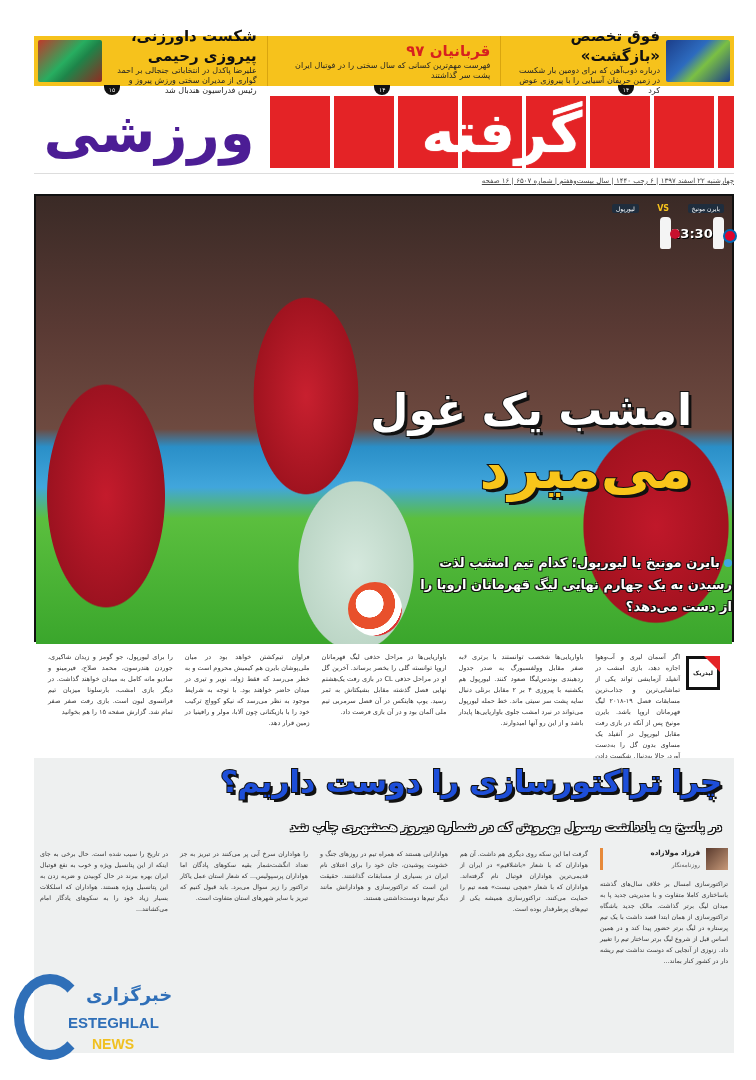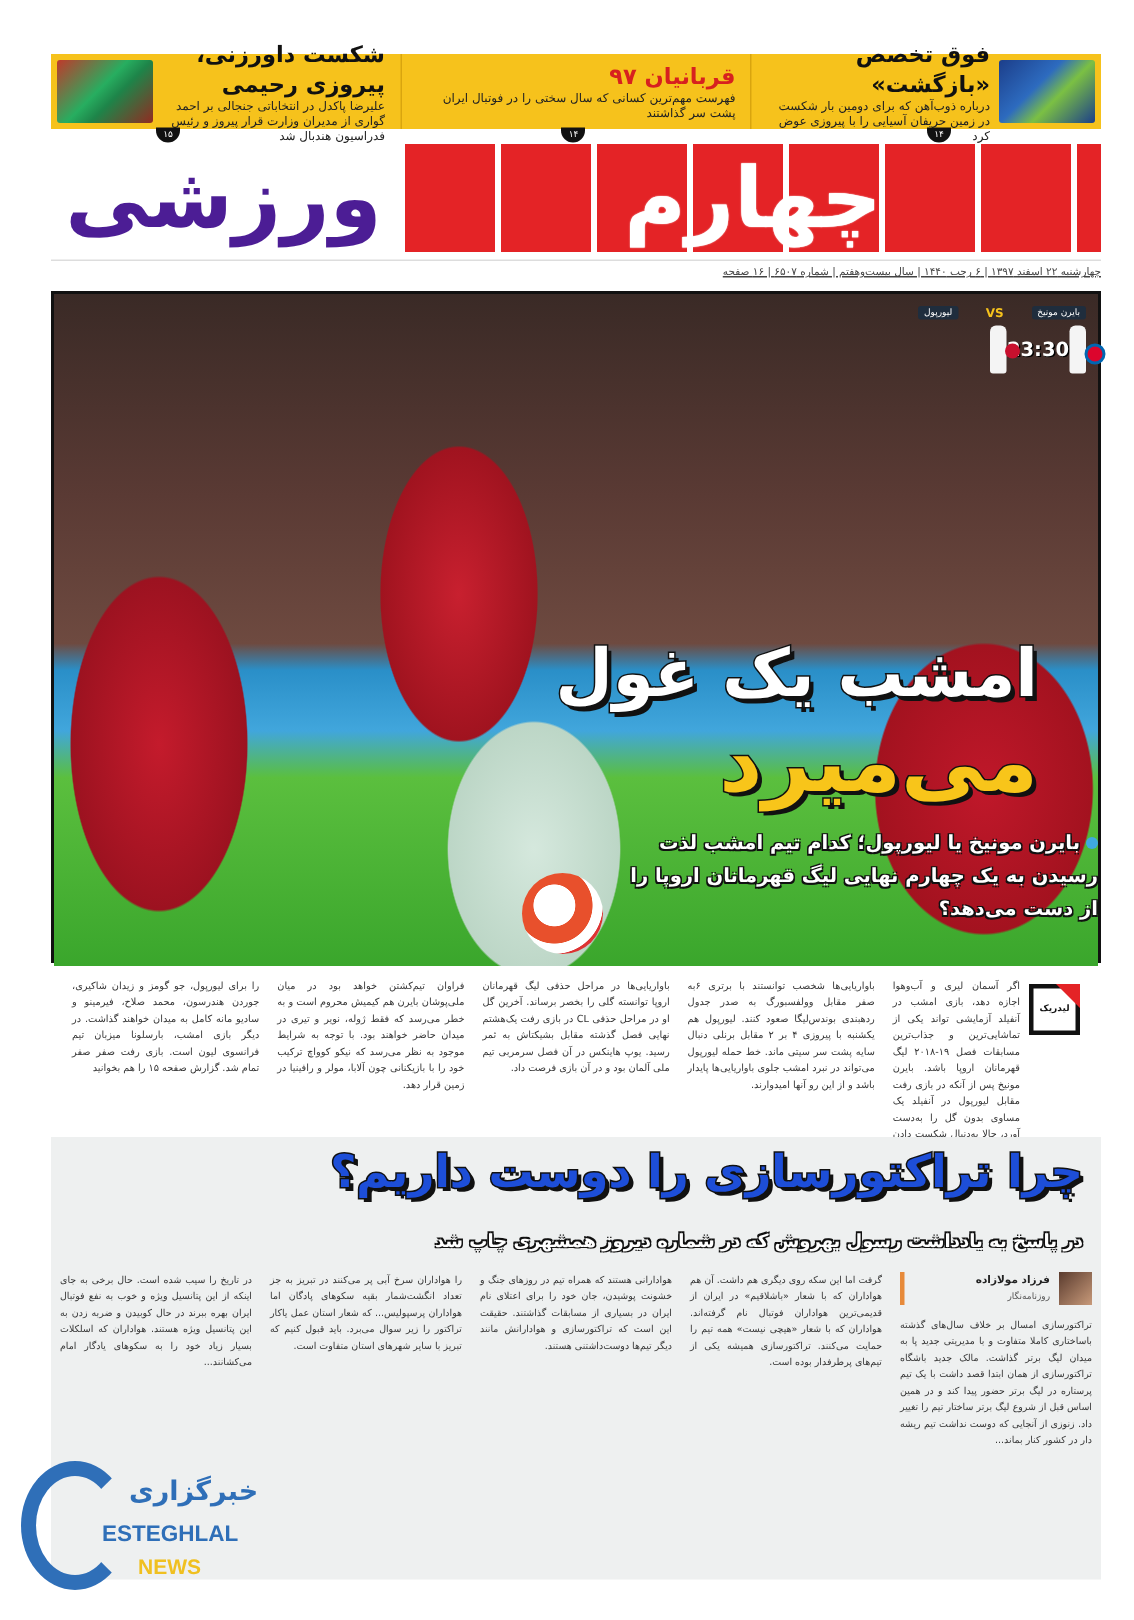--- a/index.html
+++ b/index.html
@@ -68,21 +68,21 @@
   .kit-label-bar { display: flex; justify-content: space-between; align-items: center; font-size: 6px; color: #fff; }
   .kit-label { background: #1f2d3d; padding: 1px 4px; border-radius: 2px; }
   .kit-vs { color: #f6c21c; font-weight: bold; font-size: 8px; }
   .kit-row { display: flex; justify-content: space-between; align-items: center; margin-top: 4px; padding-left: 48px; }
   .kit-shirt { width: 30px; height: 32px; background: #f4f4f4; border-radius: 4px 4px 2px 2px; position: relative; }
   .kit-shirt::after { content: ""; position: absolute; left: 10px; top: 12px; width: 10px; height: 10px; border-radius: 50%; }
   .kit-shirt.lfc::after { background: #c8102e; }
   .kit-shirt.fcb::after { background: #dc052d; border: 2px solid #0066b2; }
   .kit-time { color: #fff; font-weight: bold; font-size: 13px; text-shadow: 1px 1px 0 #000; }
 
-  .hero-headline { position: absolute; right: 40px; top: 188px; text-align: right; direction: rtl; margin-top: 40px; }
+  .hero-headline { position: absolute; right: 40px; top: 188px; text-align: right; direction: rtl; }
   .hl-line1 {
     font-size: 44px; font-weight: bold; color: #fff; line-height: 52px;
     -webkit-text-stroke: 2px #111; paint-order: stroke fill; text-shadow: 3px 3px 0 #111;
   }
   .hl-line2 {
     font-size: 56px; font-weight: bold; color: #f8c51a; line-height: 66px;
     -webkit-text-stroke: 2px #111; paint-order: stroke fill; text-shadow: 3px 3px 0 #111;
   }
   .hero-deck {
     position: absolute; right: 0; top: 356px; width: 320px; text-align: right; direction: rtl;
@@ -153,33 +153,33 @@
   <div class="teaser">
     <div class="teaser-text">
       <div class="teaser-title red">قربانیان ۹۷</div>
       <div class="teaser-sub">فهرست مهم‌ترین کسانی که سال سختی را در فوتبال ایران پشت سر گذاشتند</div>
     </div>
     <div class="page-badge" style="right:110px">۱۴</div>
   </div>
   <div class="teaser">
     <div class="teaser-text">
       <div class="teaser-title">شکست داورزنی، پیروزی رحیمی</div>
-      <div class="teaser-sub">علیرضا پاکدل در انتخاباتی جنجالی بر احمد گواری از مدیران وزارت قرار پیروز و رئیس فدراسیون هندبال شد</div>
+      <div class="teaser-sub">علیرضا پاکدل در انتخاباتی جنجالی بر احمد گواری از مدیران سختی ورزش پیروز و رئیس فدراسیون هندبال شد</div>
     </div>
     <div class="teaser-thumb thumb-b"></div>
     <div class="page-badge" style="left:70px">۱۵</div>
   </div>
 </div>
 
 <div class="masthead">
   <div class="mast-grey">
     <span class="mast-grey-text">ورزشی</span>
   </div>
   <div class="mast-red">
-    <span class="mast-red-text">چهارم</span>
+    <span class="mast-red-text">گرفته</span>
   </div>
   <div class="dateline">چهارشنبه ۲۲ اسفند ۱۳۹۷ | ۶ رجب ۱۴۴۰ | سال بیست‌وهفتم | شماره ۶۵۰۷ | ۱۶ صفحه</div>
 </div>
 
 <div class="hero">
   <div class="hero-photo">
     <div class="hero-ball"></div>
     <div class="hero-kit-badge">
       <div class="kit-label-bar">
         <span class="kit-label">لیورپول</span>

